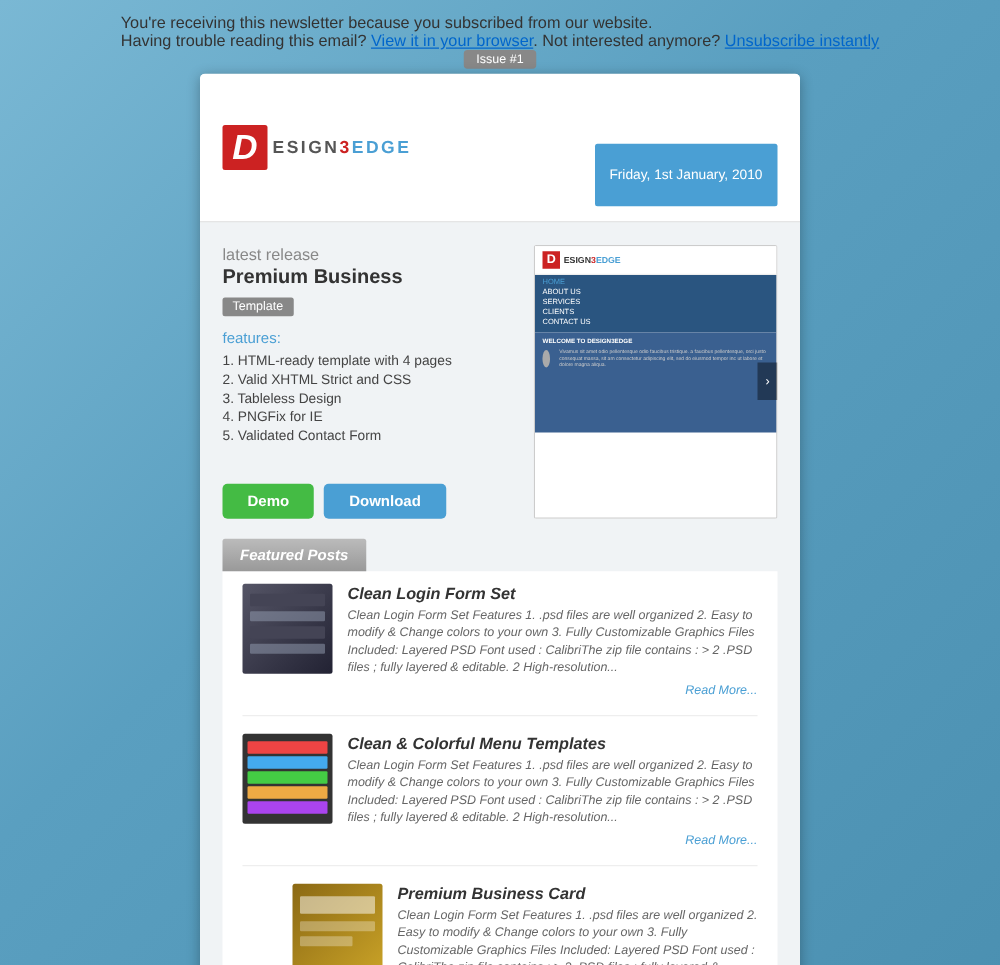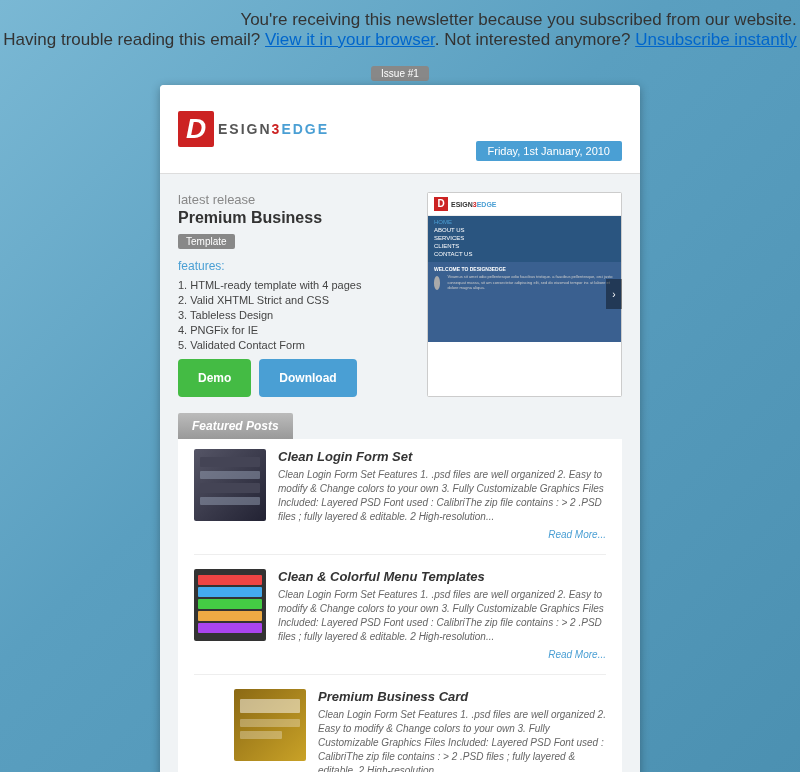--- a/index.html
+++ b/index.html
@@ -6,24 +6,24 @@
     body {
       background: linear-gradient(135deg, #7ab8d4 0%, #5a9fc0 40%, #4a8fb0 100%);
       min-height: 772px;
       font-family: Arial, sans-serif;
       display: flex;
       flex-direction: column;
       align-items: center;
       padding: 10px 0 20px;
     }
     .top-bar {
-      text-align: right;
-      font-size: 17px;
+      text-align: left;
+      font-size: 13px;
       color: #333;
-      margin-bottom: 16px;
+      margin-bottom: 0;
     }
     .top-bar a { color: #0066cc; text-decoration: underline; }
     .issue-badge {
       background: #888;
       color: #fff;
       font-size: 10px;
       padding: 2px 10px;
       border-radius: 3px;
       margin-bottom: 0;
       display: inline-block;
@@ -58,21 +58,21 @@
       display: flex;
       align-items: center;
       justify-content: center;
       margin-right: 4px;
       border-radius: 2px;
     }
     .date-badge {
       background: #4a9fd4;
       color: #fff;
       font-size: 11px;
-      padding: 4px 12px;
+      padding: 19px 12px;
       border-radius: 2px;
       margin-top: 44px;
     }
     .main-content {
       background: #f0f3f5;
       padding: 18px;
     }
     .release-section {
       display: flex;
       gap: 20px;
@@ -104,21 +104,21 @@
     }
     .features-label {
       color: #4a9fd4;
       font-size: 12px;
       margin-bottom: 6px;
     }
     .features-list {
       list-style: none;
       font-size: 11px;
       color: #444;
-      margin-bottom: 8px;
+      margin-bottom: 32px;
     }
     .features-list li {
       margin-bottom: 3px;
     }
     .action-buttons {
       display: flex;
       gap: 8px;
     }
     .btn-demo {
       background: #44bb44;
@@ -127,21 +127,21 @@
       padding: 7px 20px;
       font-size: 12px;
       font-weight: bold;
       border-radius: 4px;
       cursor: pointer;
     }
     .btn-download {
       background: #4a9fd4;
       color: #fff;
       border: none;
-      padding: 12px 20px;
+      padding: 2px 20px;
       font-size: 12px;
       font-weight: bold;
       border-radius: 4px;
       cursor: pointer;
     }
     .preview-image {
       width: 195px;
       min-height: 180px;
       background: #ddd;
       border-radius: 2px;

